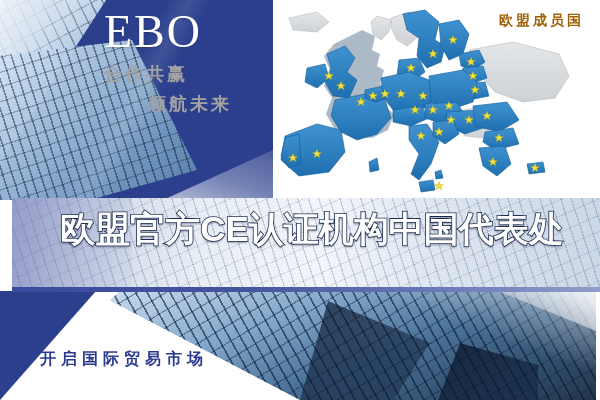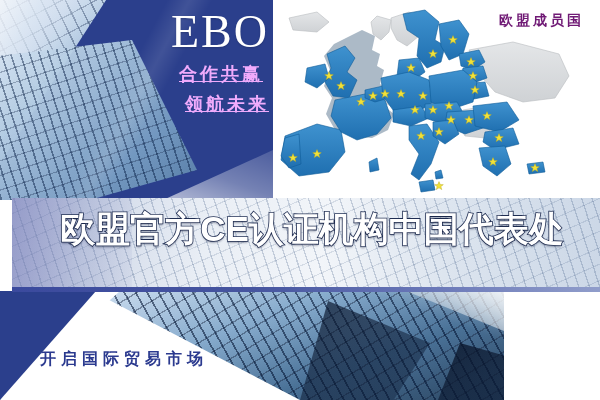--- a/index.html
+++ b/index.html
@@ -44,46 +44,46 @@
     background:linear-gradient(200deg, rgba(255,255,255,0) 0%, rgba(255,255,255,.35) 60%, rgba(255,255,255,.75) 100%);
     clip-path: polygon(40px 100%, 100% 40px, 100% 100%);
   }
   .tl-diagonal-hi{
     position:absolute; left:0; top:0; width:273px; height:200px;
     background:linear-gradient(118deg, rgba(255,255,255,.0) 44%, rgba(255,255,255,.10) 50%, rgba(255,255,255,0) 56%);
   }
 
   .brand{
     position:absolute; left:104px; top:8px; width:165px;
-    text-align:right; color:#ffffff; z-index:6;
+    text-align:left; color:#ffffff; z-index:6;
   }
   .brand-name{
     font-family:"Liberation Serif", serif;
     font-size:46px; line-height:1.05; letter-spacing:2px;
     font-weight:400; color:#ffffff;
     text-shadow:0 1px 2px rgba(0,0,0,.18);
   }
   .brand-slogan1, .brand-slogan2{
     font-family:"Liberation Sans", sans-serif;
     font-size:18px; font-weight:700; letter-spacing:3px;
-    color:#f0abfc; margin-top:6px;text-decoration:underline;
+    color:#a3a3a3; margin-top:6px;
   }
   .brand-slogan1{ padding-right:6px; }
   .brand-slogan2{ padding-left:44px; }
 
   
   .top-right{
     position:absolute; left:273px; top:0; width:327px; height:200px;
     background:#ffffff; overflow:hidden;
   }
   .map-title{
     position:absolute; right:16px; top:12px;
     font-family:"Liberation Serif", serif;
     font-size:14px; letter-spacing:3px; font-weight:700;
-    color:#701a75;
+    color:#a16207;
   }
   .eu-map{ position:absolute; left:0; top:6px; width:327px; height:192px; }
 
   
   .headline-band{
     position:absolute; left:12px; top:198px; width:600px; height:94px;
     overflow:hidden;
     background:
       repeating-linear-gradient(72deg, rgba(40,70,115,.22) 0 1.3px, rgba(255,255,255,0) 1.3px 10px),
       repeating-linear-gradient(-24deg, rgba(40,70,115,.14) 0 1.1px, rgba(255,255,255,0) 1.1px 15px),
@@ -111,21 +111,21 @@
   }
   .headline-2{
     top:50px; font-size:26px; letter-spacing:0px;
     -webkit-text-stroke:1.4px #22325a;
     paint-order: stroke fill;
     text-shadow:0 2px 2px rgba(20,30,60,.3);
   }
 
   
   .bottom{
-    position:absolute; left:0; top:291px; width:504px; height:109px;
+    position:absolute; left:0; top:291px; width:596px; height:109px;
     overflow:hidden; background:#eab308;
   }
   .bt-photo{
     position:absolute; left:0; top:0; width:600px; height:109px;
     background:
       linear-gradient(200deg, rgba(255,255,255,.55) 0%, rgba(255,255,255,0) 26%),
       repeating-linear-gradient(61deg, rgba(12,28,58,.58) 0 1.7px, rgba(255,255,255,.06) 1.7px 10px),
       repeating-linear-gradient(-31deg, rgba(10,24,52,.42) 0 1.3px, rgba(255,255,255,0) 1.3px 15px),
       linear-gradient(160deg,#eaf2fb 0%,#bcd2e8 16%,#7ea5c9 38%,#3f6991 62%,#22405f 85%,#16293e 100%);
   }

